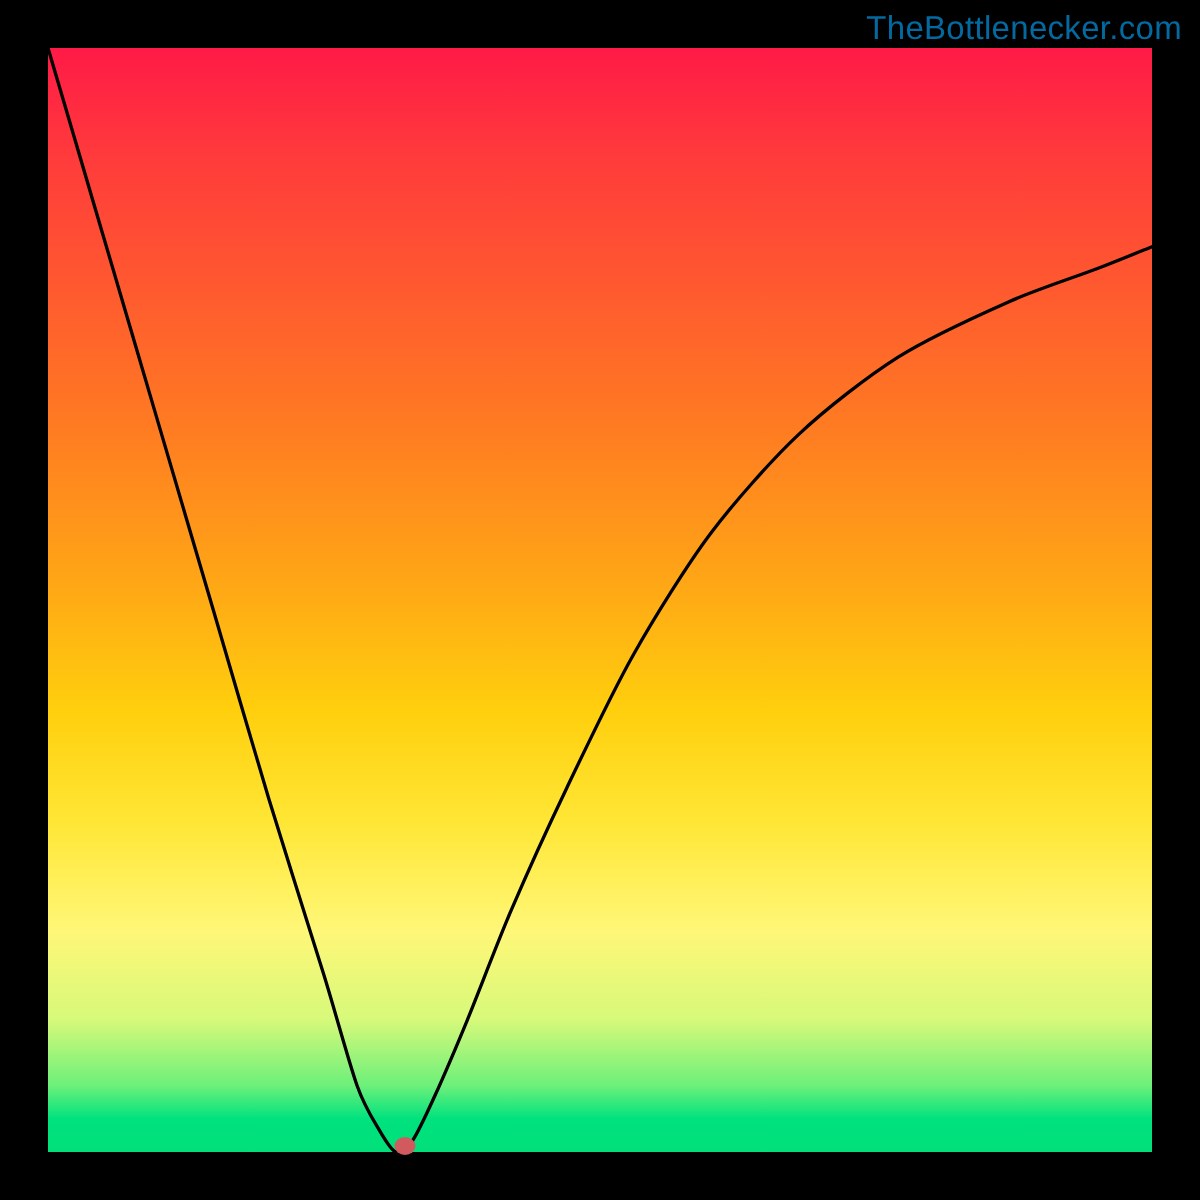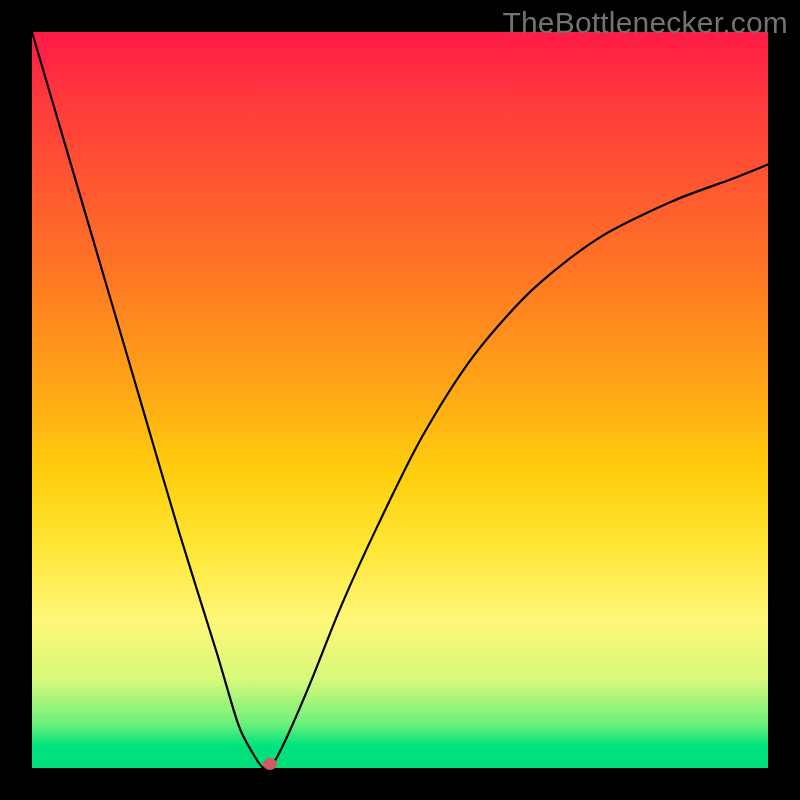--- a/index.html
+++ b/index.html
@@ -36,22 +36,22 @@
       #d7f97a 88%,
       #6cf07a 94%,
       #00e27e 97%,
       #00df7a 100%
     );
   }
   .watermark {
     position: absolute;
     top: 6px;
     right: 12px;
-    color: #737373;
-    font-size: 30px;
+    color: #0369a1;
+    font-size: 22px;
     letter-spacing: 0.2px;
     font-weight: 500;
     user-select: none;
     text-align: center;
   }
   svg.curve {
     position: absolute;
     left: 0;
     top: 0;
     width: 736px;

